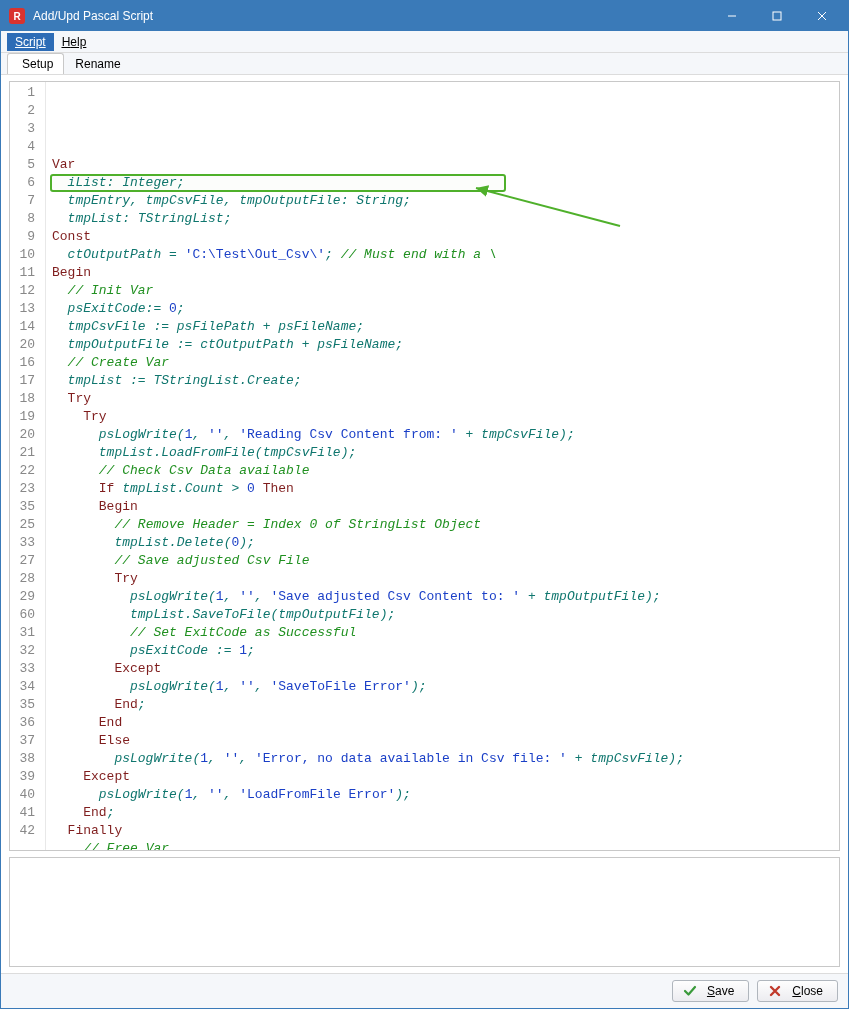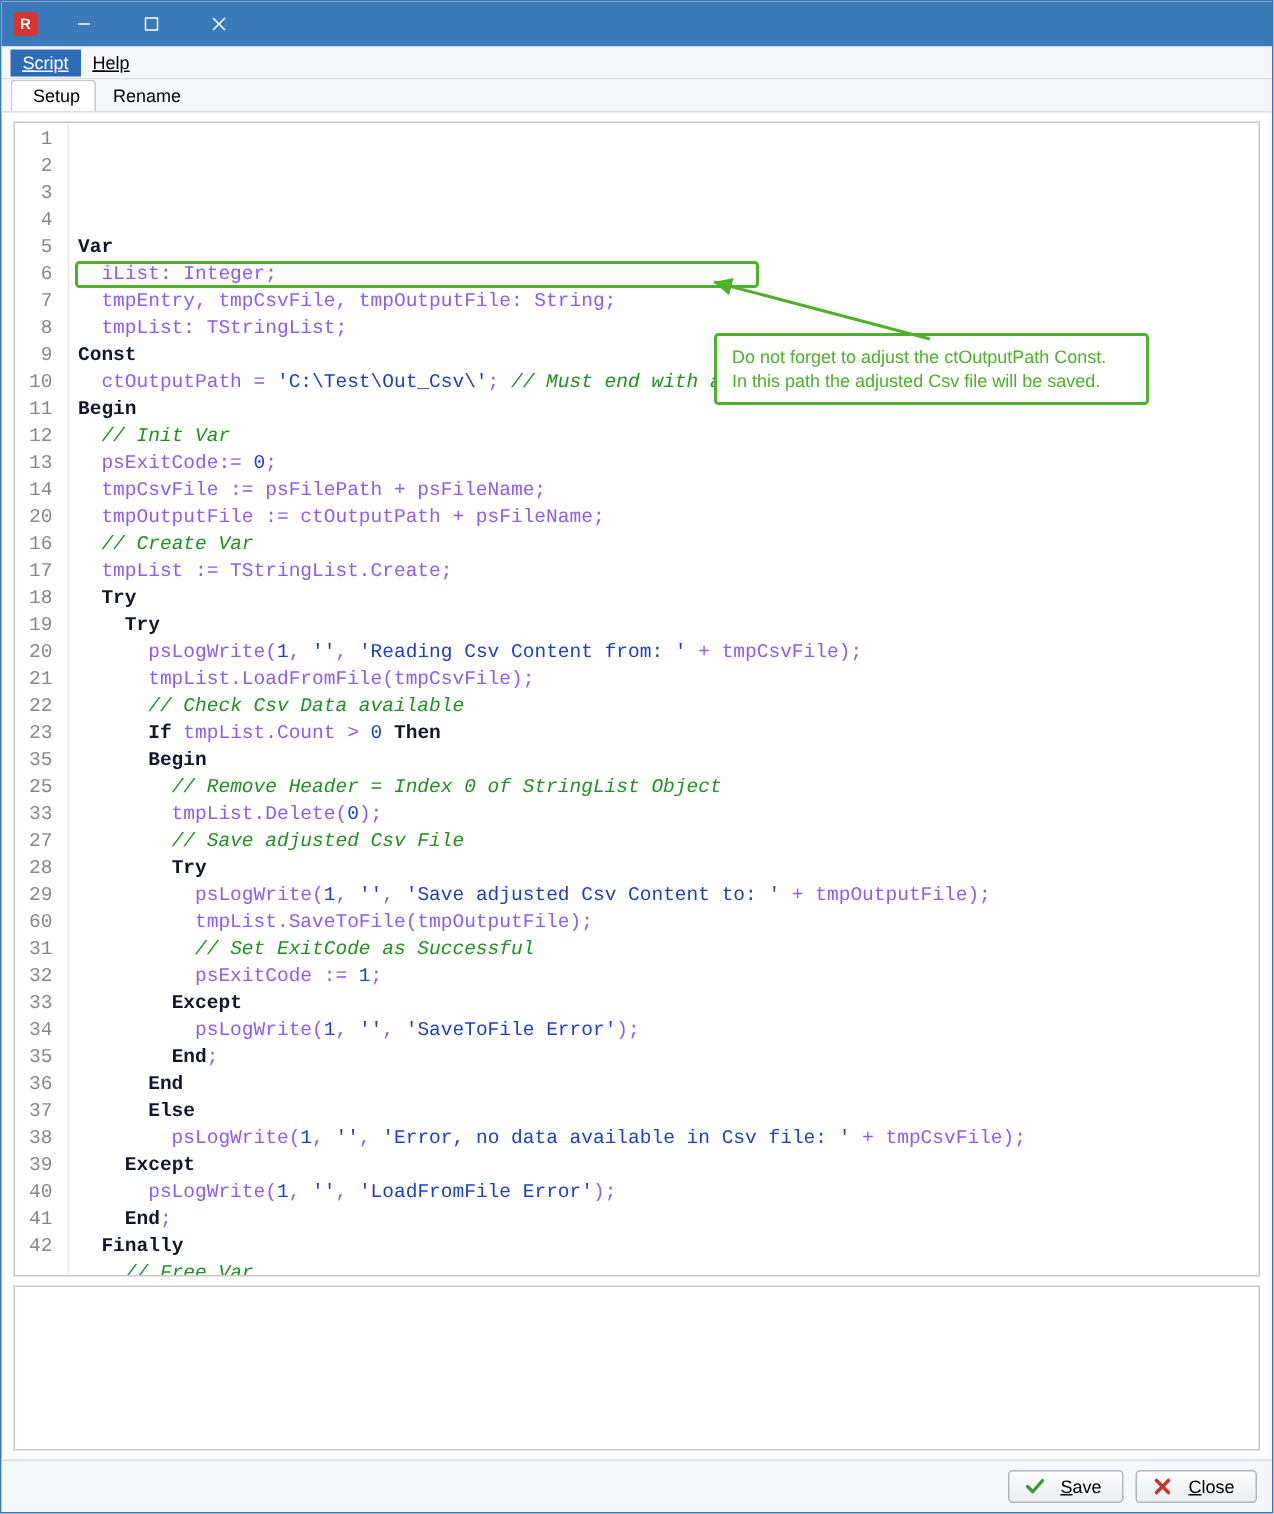--- a/index.html
+++ b/index.html
@@ -112,25 +112,25 @@
     min-width: 36px;
   }
   .gutter div { height: 18px; }
   .code {
     padding: 2px 6px;
     flex: 1;
     white-space: pre;
     position: relative;
   }
   .code .line { height: 18px; }
-  .kw { color: #0f172a; font-weight: bold; }
+  .kw { color: #7f1d1d; font-weight: normal; }
   .num { color: #1a3fc7; }
   .str { color: #1a3fc7; }
   .cm { color: #209020; font-style: italic; }
-  .id { color: #8b5cf6; }
+  .id { color: #0f766e; font-style: italic; }
 
   
   .hl-box {
     position: absolute;
     border: 2px solid #4fb02b;
     border-radius: 3px;
     background: rgba(79,176,43,0.02);
     pointer-events: none;
   }
   .callout {
@@ -179,20 +179,21 @@
     min-width: 70px;
     justify-content: center;
   }
   .btn .bicon { width: 14px; height: 14px; display: inline-flex; align-items: center; justify-content: center; }
 </style>
 </head>
 <body>
 
 <div class="titlebar">
   <span class="app-icon">R</span>
+  <span class="title">Add/Upd Pascal Script</span>
   <div class="winbtns">
     <div class="winbtn">
       <svg viewBox="0 0 12 12">
           <line x1="2" y1="6" x2="10" y2="6"></line>
         </svg>
     </div>
     <div class="winbtn">
       <svg viewBox="0 0 12 12">
           <rect x="2" y="2" width="8" height="8"></rect>
         </svg>
@@ -263,24 +264,20 @@
           <div>40</div>
           <div>41</div>
           <div>42</div>
         </div>
       <div class="code" id="code">
         
         <div class="hl-box" style="left:4px; top:92px; width:456px; height:18px;"></div>
       <div class="line"><span class="kw">Var</span></div><div class="line"><span class="id">  iList: Integer;</span></div><div class="line"><span class="id">  tmpEntry, tmpCsvFile, tmpOutputFile: String;</span></div><div class="line"><span class="id">  tmpList: TStringList;</span></div><div class="line"><span class="kw">Const</span></div><div class="line"><span class="id">  ctOutputPath = </span><span class="str">'C:\Test\Out_Csv\'</span><span class="id">; </span><span class="cm">// Must end with a \</span></div><div class="line"><span class="kw">Begin</span></div><div class="line"><span class="id">  </span><span class="cm">// Init Var</span></div><div class="line"><span class="id">  psExitCode:= </span><span class="num">0</span><span class="id">;</span></div><div class="line"><span class="id">  tmpCsvFile := psFilePath + psFileName;</span></div><div class="line"><span class="id">  tmpOutputFile := ctOutputPath + psFileName;</span></div><div class="line"><span class="id">  </span><span class="cm">// Create Var</span></div><div class="line"><span class="id">  tmpList := TStringList.Create;</span></div><div class="line"><span class="id">  </span><span class="kw">Try</span></div><div class="line"><span class="id">    </span><span class="kw">Try</span></div><div class="line"><span class="id">      psLogWrite(</span><span class="num">1</span><span class="id">, </span><span class="str">''</span><span class="id">, </span><span class="str">'Reading Csv Content from: '</span><span class="id"> + tmpCsvFile);</span></div><div class="line"><span class="id">      tmpList.LoadFromFile(tmpCsvFile);</span></div><div class="line"><span class="id">      </span><span class="cm">// Check Csv Data available</span></div><div class="line"><span class="id">      </span><span class="kw">If</span><span class="id"> tmpList.Count &gt; </span><span class="num">0</span><span class="id"> </span><span class="kw">Then</span></div><div class="line"><span class="id">      </span><span class="kw">Begin</span></div><div class="line"><span class="id">        </span><span class="cm">// Remove Header = Index 0 of StringList Object</span></div><div class="line"><span class="id">        tmpList.Delete(</span><span class="num">0</span><span class="id">);</span></div><div class="line"><span class="id">        </span><span class="cm">// Save adjusted Csv File</span></div><div class="line"><span class="id">        </span><span class="kw">Try</span></div><div class="line"><span class="id">          psLogWrite(</span><span class="num">1</span><span class="id">, </span><span class="str">''</span><span class="id">, </span><span class="str">'Save adjusted Csv Content to: '</span><span class="id"> + tmpOutputFile);</span></div><div class="line"><span class="id">          tmpList.SaveToFile(tmpOutputFile);</span></div><div class="line"><span class="id">          </span><span class="cm">// Set ExitCode as Successful</span></div><div class="line"><span class="id">          psExitCode := </span><span class="num">1</span><span class="id">;</span></div><div class="line"><span class="id">        </span><span class="kw">Except</span></div><div class="line"><span class="id">          psLogWrite(</span><span class="num">1</span><span class="id">, </span><span class="str">''</span><span class="id">, </span><span class="str">'SaveToFile Error'</span><span class="id">);</span></div><div class="line"><span class="id">        </span><span class="kw">End</span><span class="id">;</span></div><div class="line"><span class="id">      </span><span class="kw">End</span></div><div class="line"><span class="id">      </span><span class="kw">Else</span></div><div class="line"><span class="id">        psLogWrite(</span><span class="num">1</span><span class="id">, </span><span class="str">''</span><span class="id">, </span><span class="str">'Error, no data available in Csv file: '</span><span class="id"> + tmpCsvFile);</span></div><div class="line"><span class="id">    </span><span class="kw">Except</span></div><div class="line"><span class="id">      psLogWrite(</span><span class="num">1</span><span class="id">, </span><span class="str">''</span><span class="id">, </span><span class="str">'LoadFromFile Error'</span><span class="id">);</span></div><div class="line"><span class="id">    </span><span class="kw">End</span><span class="id">;</span></div><div class="line"><span class="id">  </span><span class="kw">Finally</span></div><div class="line"><span class="id">    </span><span class="cm">// Free Var</span></div></div>
     </div>
 
-    <div class="callout" style="left:466px; top:140px; width:290px;">
-      <div>Do not forget to adjust the ctOutputPath Const.</div>
-      <div>In this path the adjusted Csv file will be saved.</div>
-    </div>
 
     <svg class="arrow" style="left:460px; top:100px; width:160px; height:50px;" viewBox="0 0 160 50">
       <defs>
         <marker id="ah" markerWidth="8" markerHeight="8" refX="6" refY="3" orient="auto">
           <path d="M0,0 L6,3 L0,6 Z" fill="#4fb02b"></path>
         </marker>
       </defs>
       <line x1="150" y1="44" x2="6" y2="6" stroke="#4fb02b" stroke-width="2" marker-end="url(#ah)"></line>
     </svg>
   </div>

